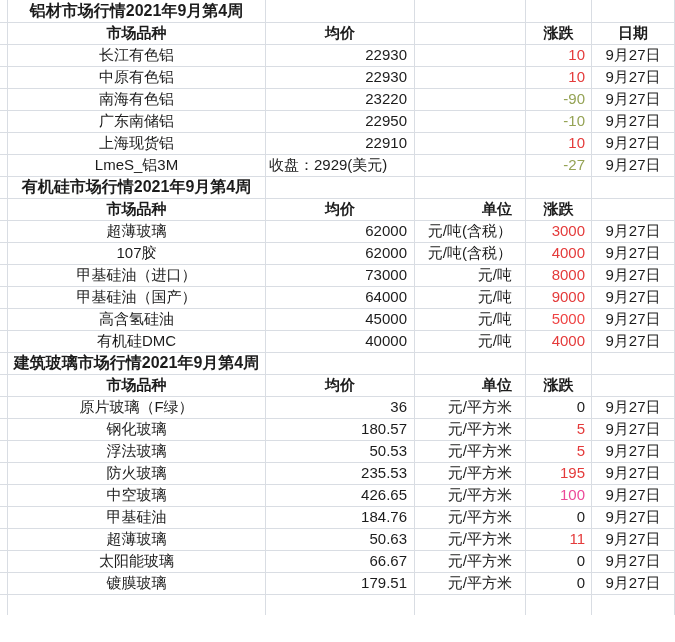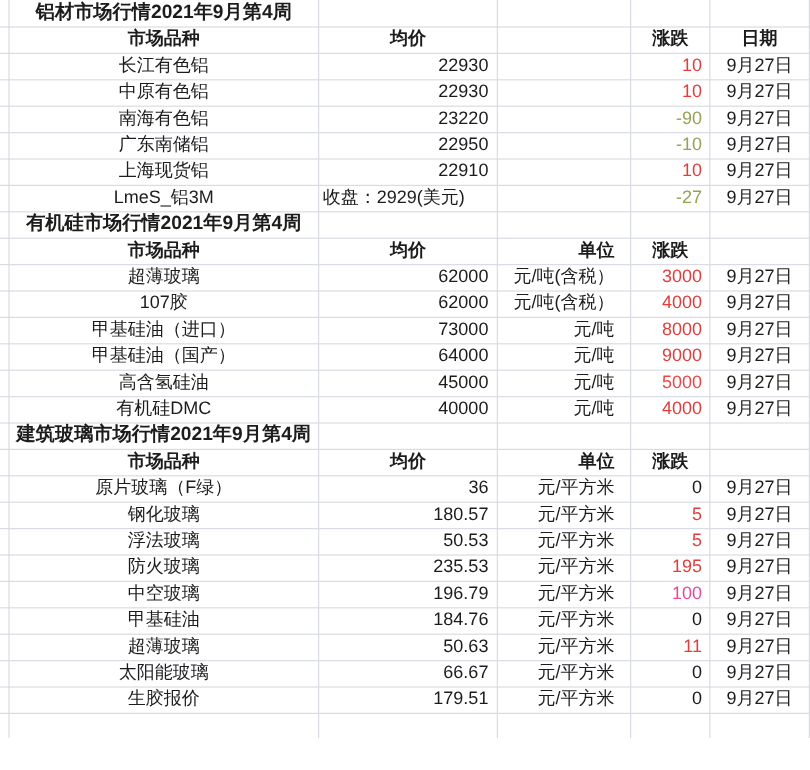--- a/index.html
+++ b/index.html
@@ -219,21 +219,21 @@
       <div class="cell "></div>
       <div class="cell c-center">防火玻璃</div>
       <div class="cell c-right">235.53</div>
       <div class="cell c-unit">元/平方米</div>
       <div class="cell c-change" style="color: rgb(228, 59, 59);">195</div>
       <div class="cell c-center">9月27日</div>
     </div>
     <div class="row">
       <div class="cell "></div>
       <div class="cell c-center">中空玻璃</div>
-      <div class="cell c-right">196.79</div>
+      <div class="cell c-right">426.65</div>
       <div class="cell c-unit">元/平方米</div>
       <div class="cell c-change" style="color: #ec4899;">100</div>
       <div class="cell c-center">9月27日</div>
     </div>
     <div class="row">
       <div class="cell "></div>
       <div class="cell c-center">甲基硅油</div>
       <div class="cell c-right">184.76</div>
       <div class="cell c-unit">元/平方米</div>
       <div class="cell c-change" style="color: rgb(28, 28, 28);">0</div>
@@ -250,21 +250,21 @@
     <div class="row">
       <div class="cell "></div>
       <div class="cell c-center">太阳能玻璃</div>
       <div class="cell c-right">66.67</div>
       <div class="cell c-unit">元/平方米</div>
       <div class="cell c-change" style="color: rgb(28, 28, 28);">0</div>
       <div class="cell c-center">9月27日</div>
     </div>
     <div class="row">
       <div class="cell "></div>
-      <div class="cell c-center">生胶报价</div>
+      <div class="cell c-center">镀膜玻璃</div>
       <div class="cell c-right">179.51</div>
       <div class="cell c-unit">元/平方米</div>
       <div class="cell c-change" style="color: rgb(28, 28, 28);">0</div>
       <div class="cell c-center">9月27日</div>
     </div>
     <div class="row partial">
       <div class="cell "></div>
       <div class="cell "></div>
       <div class="cell "></div>
       <div class="cell "></div>

